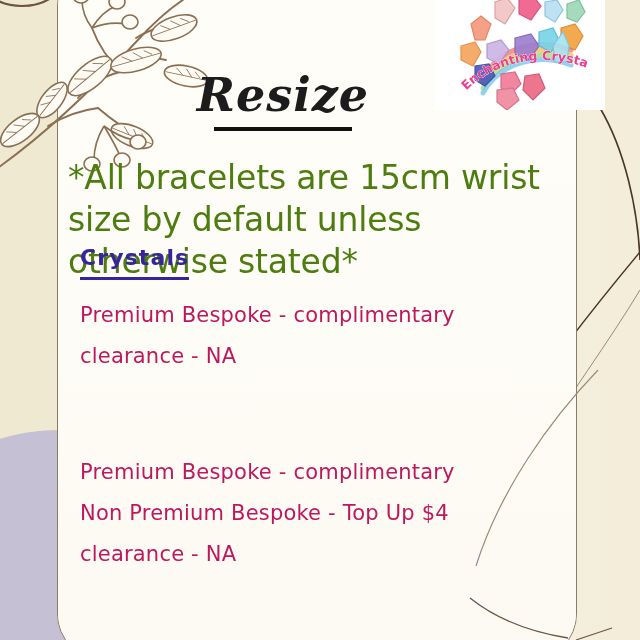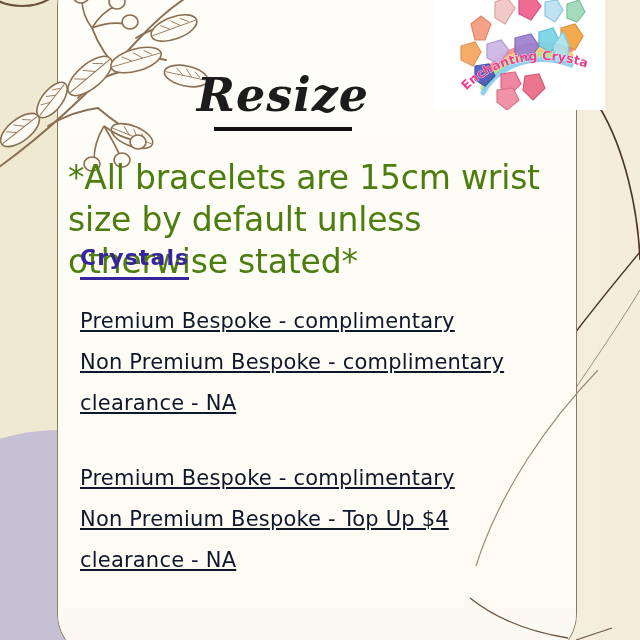--- a/index.html
+++ b/index.html
@@ -153,26 +153,25 @@
     font-size: 22px;
     color: #35249b;
     letter-spacing: 1.1px;
     display: inline-block;
     padding-bottom: 7px;
     border-bottom: 3px solid #35249b;
   }
   .sec-head.short { letter-spacing: 1.1px; }
 
   .lines {
-    margin-top: 29px;
+    margin-top: 23px;
     font-family: "DejaVu Sans", sans-serif;
     font-size: 21px;
-    color: #0f172a;
+    color: #be185d;
     letter-spacing: 0.2px;
-    text-decoration: underline;
   }
   .line { margin-bottom: 17px; white-space: nowrap; }
   .line:last-child { margin-bottom: 0; }
 </style>
 </head>
 <body>
 
 <div id="poster">
 
   <div class="bg-base"></div>
@@ -313,21 +312,20 @@
     <div class="title">Resize</div>
     <div class="title-rule"></div>
   </div>
 
   <div class="disclaimer">*All bracelets are 15cm wrist size by default unless otherwise stated*</div>
 
   <div class="section sec-down">
     <div class="sec-head">Crystals</div>
     <div class="lines">
       <div class="line">Premium Bespoke - complimentary</div>
-      <div class="line">Non Premium Bespoke - complimentary</div>
       <div class="line">clearance - NA</div>
     </div>
   </div>
 
   <div class="section sec-up">
     <div class="lines">
       <div class="line">Premium Bespoke - complimentary</div>
       <div class="line">Non Premium Bespoke - Top Up $4</div>
       <div class="line">clearance - NA</div>
     </div>

